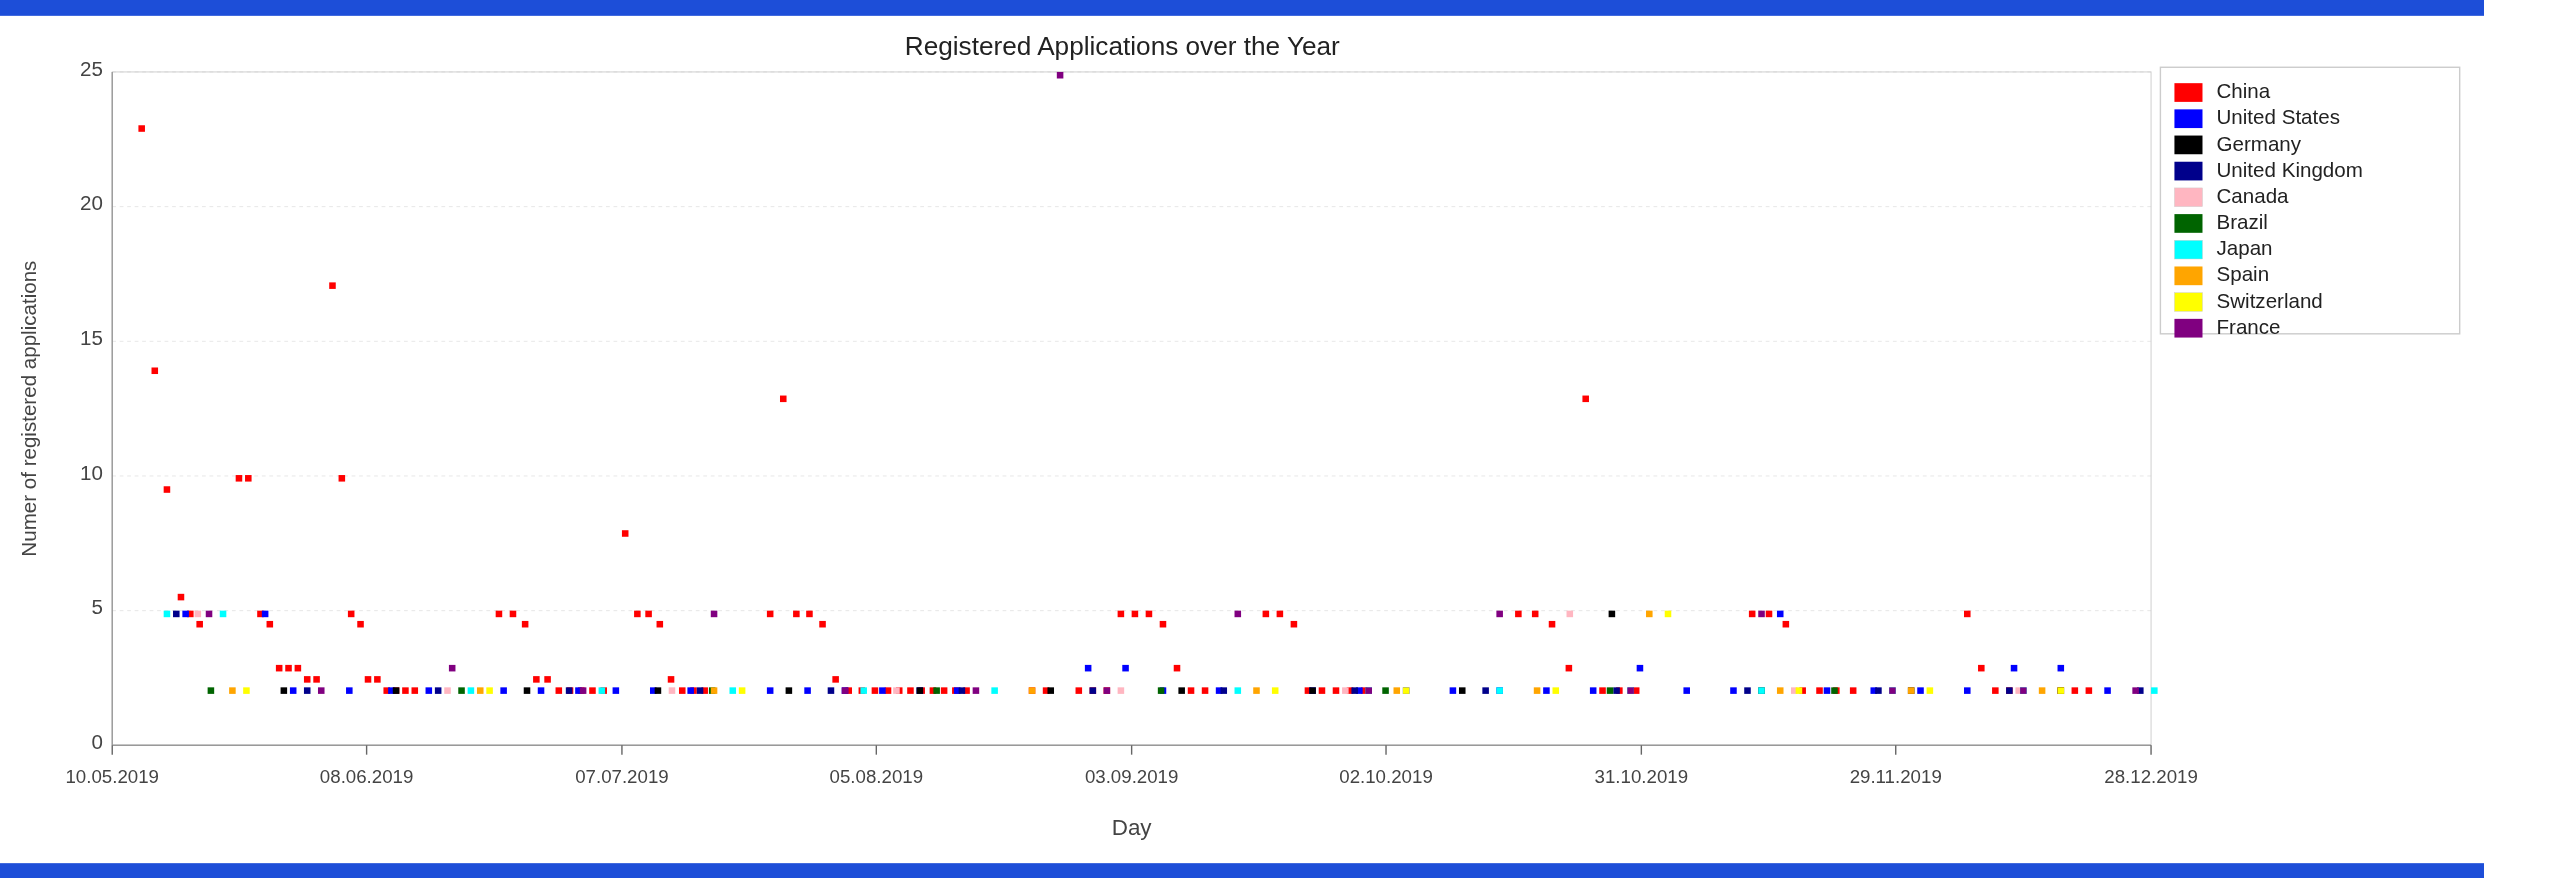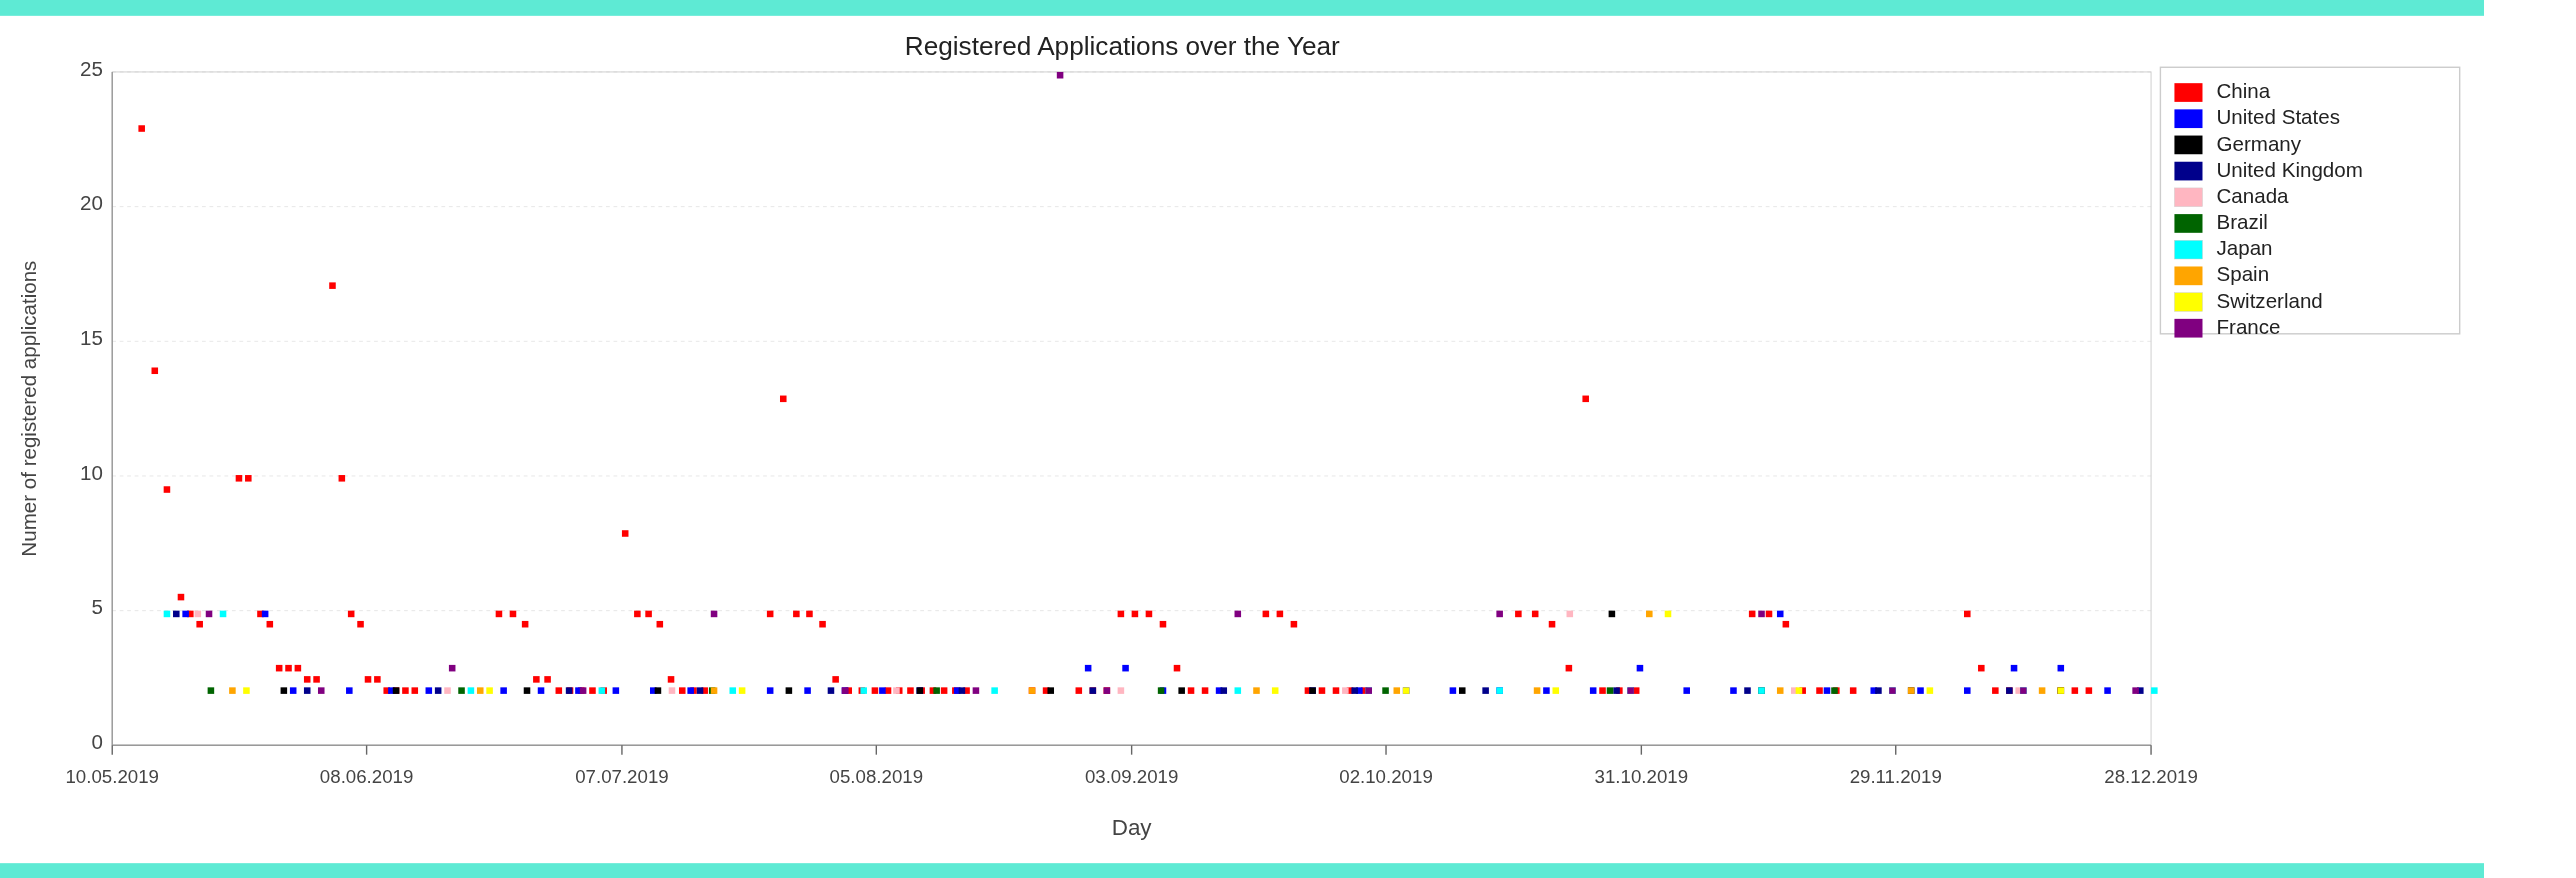--- a/index.html
+++ b/index.html
@@ -7,21 +7,21 @@
       background: #fff;
       font-family: Arial, sans-serif;
       width: 2576px;
       height: 879px;
       overflow: hidden;
     }
     .chart-container {
       width: 2484px;
       height: 879px;
       position: relative;
-      background: #5eead4;
+      background: #1d4ed8;
     }
     svg {
       width: 100%;
       height: 100%;
     }
   </style>
 </head>
 <body>
 
 <div class="chart-container">

